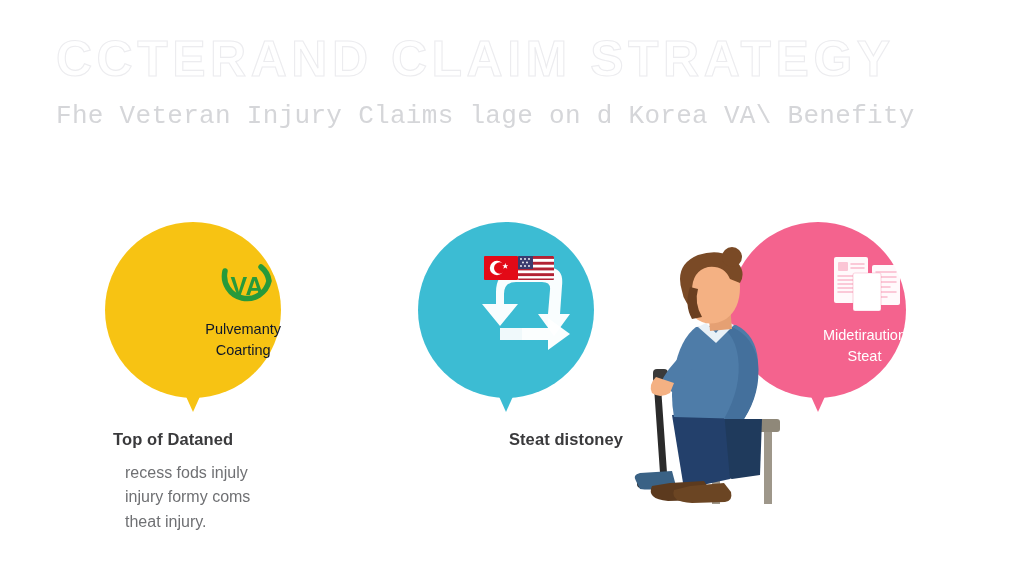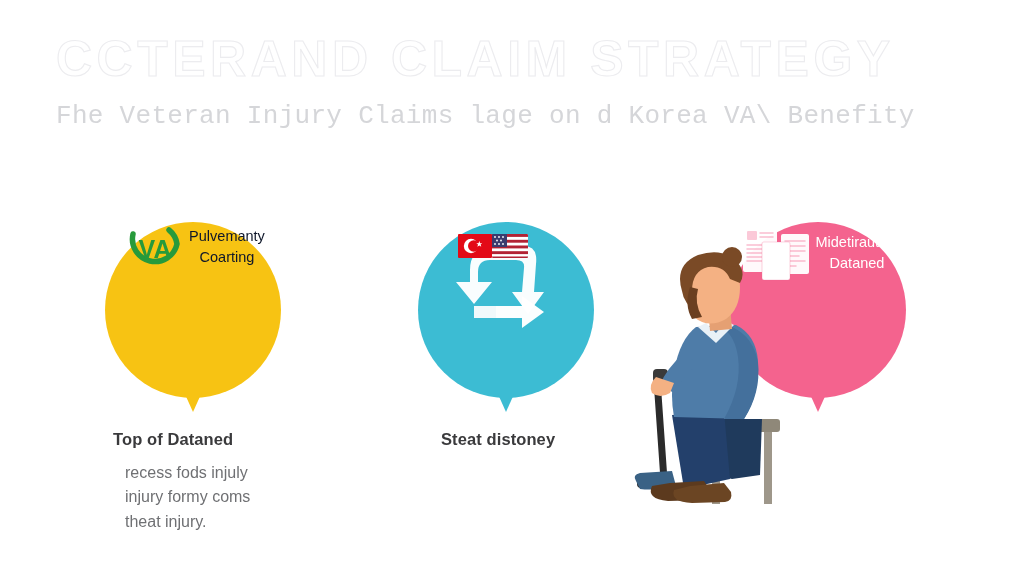--- a/index.html
+++ b/index.html
@@ -54,22 +54,22 @@
     white-space: nowrap;
     margin: 0;
     padding-top: 17px;
   }
 
   
   .bubble {
     position: absolute;
     border-radius: 50%;
     display: flex;
-    flex-direction: row;
-    align-items: flex-start;
+    flex-direction: column;
+    align-items: flex-end;
     justify-content: center;
   }
   .bubble-tail {
     position: absolute;
     left: 50%;
     bottom: -14px;
     margin-left: -9px;
     width: 0;
     height: 0;
     border-left: 9px solid transparent;
@@ -135,21 +135,21 @@
   .caption-body {
     font-family: "Liberation Sans", sans-serif;
     font-size: 16px;
     font-weight: 400;
     color: #6f7073;
     line-height: 1.53;
     white-space: pre-line;
     margin: 12px;
   }
   #caption-1 { left: 113px; top: 422px; }
-  #caption-2 { left: 441px; top: 422px; }
+  #caption-2 { left: 441px; top: 422px; text-align: center; }
 
   
   #person-illustration {
     position: absolute;
     left: 612px;
     top: 243px;
     width: 205px;
     height: 268px;
     z-index: 5;
   }
@@ -249,21 +249,21 @@
             <line x1="48" y1="34" x2="62" y2="34"></line>
           <line x1="48" y1="39" x2="68" y2="39"></line>
             <line x1="48" y1="44" x2="59" y2="44"></line>
         </g>
 
         <rect x="25" y="20" width="28" height="38" rx="2" fill="#ffffff"></rect>
         <rect x="25" y="20" width="28" height="38" rx="2" fill="none" stroke="#F4638E" stroke-width="1.2" opacity="0.25"></rect>
       </svg>
     </span>
     <div class="bubble-label">Midetiraution
-Dataned</div>
+Steat</div>
   </div>
 
   <div id="person-illustration">
     <svg width="205" height="268" viewBox="0 0 205 268">
 
       <g>
         <rect x="92" y="176" width="76" height="13" rx="3" fill="#8F8879"></rect>
         <rect x="100" y="189" width="8" height="72" fill="#9E978A"></rect>
         <rect x="152" y="189" width="8" height="72" fill="#9E978A"></rect>
       </g>

